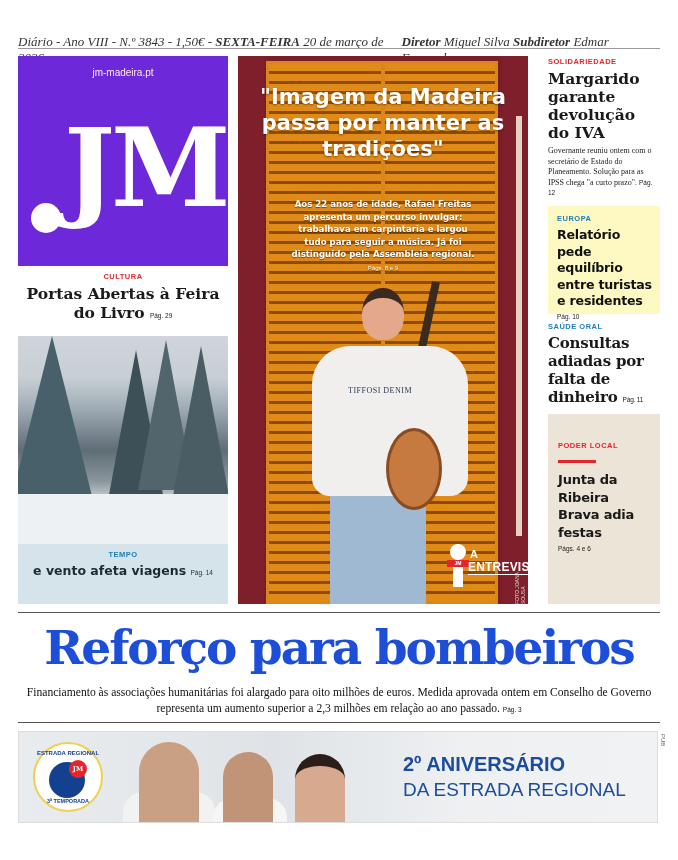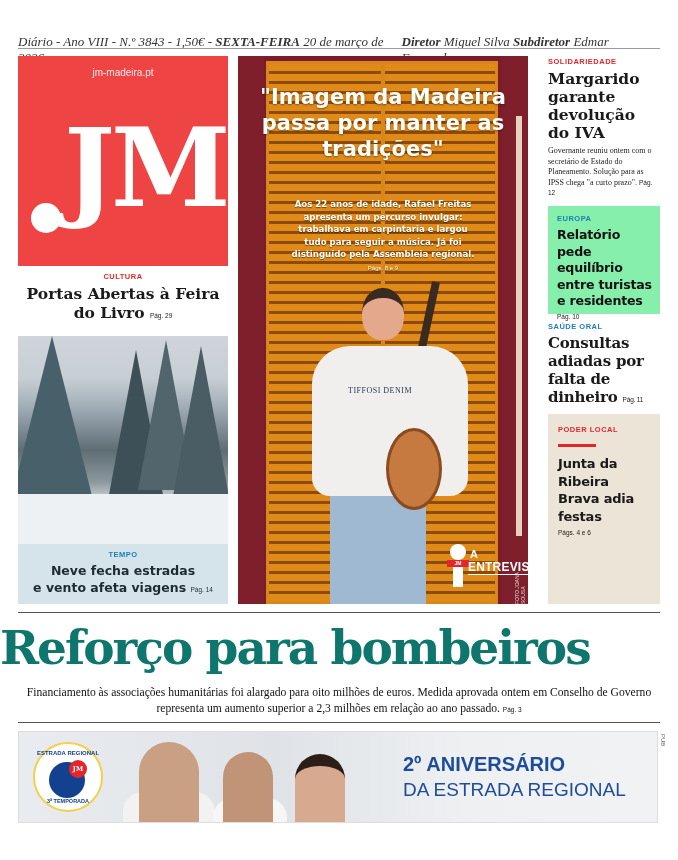--- a/index.html
+++ b/index.html
@@ -5,21 +5,21 @@
   * { box-sizing: border-box; margin: 0; padding: 0; }
   html, body { width: 678px; height: 860px; background: #ffffff; overflow: hidden; }
   body { position: relative; font-family: "DejaVu Serif", serif; color: #1a1a1a; }
 
   
   .meta { position: absolute; left: 18px; right: 18px; top: 34px; height: 12px; display: flex; justify-content: space-between; font-family: "Liberation Serif", serif; font-style: italic; font-size: 13px; color: #333; }
   .meta b { font-weight: bold; }
   .meta-rule { position: absolute; left: 18px; right: 18px; top: 48px; height: 1px; background: #9a9a9a; }
 
   
-  .masthead { position: absolute; left: 18px; top: 56px; width: 210px; height: 210px; background: #ef4444; }
+  .masthead { position: absolute; left: 18px; top: 56px; width: 210px; height: 210px; background: #6d28d9; }
   .masthead .url { position: absolute; top: 11px; left: 0; right: 0; text-align: center; font-family: "Liberation Sans", sans-serif; font-size: 10px; color: #ffe9e9; }
   .masthead .logo { position: absolute; left: 10px; top: 58px; font-family: "DejaVu Serif", serif; font-weight: bold; font-size: 108px; color: #ffffff; line-height: 1; letter-spacing: -4px; }
   .masthead .dot { position: absolute; left: 13px; top: 147px; width: 30px; height: 30px; border-radius: 50%; background: #fff; }
 
   
   .cultura { position: absolute; left: 18px; top: 272px; width: 210px; text-align: center; }
   .kicker { font-family: "Liberation Sans", sans-serif; font-size: 7.5px; font-weight: bold; letter-spacing: 0.5px; text-transform: uppercase; }
   .kicker.red { color: #e3262c; }
   .kicker.blue { color: #1c7fb7; }
   .cultura .headline { font-family: "DejaVu Serif", serif; font-weight: bold; font-size: 15.5px; line-height: 19px; margin-top: 3px; }
@@ -61,35 +61,35 @@
   .ent-a { position: absolute; left: 24px; top: 4px; font-family: "Liberation Sans", sans-serif; font-size: 11px; font-weight: bold; color: #fff; }
   .ent-word { position: absolute; left: 22px; top: 16px; font-family: "Liberation Sans", sans-serif; font-size: 12px; font-weight: bold; color: #fff; letter-spacing: 0.2px; border-bottom: 1px solid #fff; padding-right: 6px; }
   .photo-credit { position: absolute; right: 2px; top: 500px; writing-mode: vertical-rl; transform: rotate(180deg); font-family: "Liberation Sans", sans-serif; font-size: 5px; color: #ddd; }
 
   
   .rcol { position: absolute; left: 548px; width: 112px; }
   .solid { top: 57px; }
   .solid .headline { font-family: "DejaVu Serif", serif; font-weight: bold; font-size: 15.5px; line-height: 18px; margin-top: 4px; }
   .solid .body { font-family: "Liberation Serif", serif; font-size: 8px; line-height: 10.5px; margin-top: 4px; color: #222; }
 
-  .europa { top: 206px; height: 108px; background: #86efac; padding: 8px 8px 0 9px; }
+  .europa { top: 206px; height: 108px; background: #fef9c3; padding: 8px 8px 0 9px; }
   .europa .headline { font-family: "DejaVu Sans", sans-serif; font-weight: bold; font-size: 12.6px; line-height: 16.5px; margin-top: 4px; color: #111; letter-spacing: -0.2px; }
   .europa .pag { display: block; margin-top: 3px; }
 
   .saude { top: 322px; }
   .saude .headline { font-family: "DejaVu Serif", serif; font-weight: bold; font-size: 15px; line-height: 18px; margin-top: 3px; letter-spacing: -0.2px; }
 
-  .poder { top: 414px; height: 190px; background: #ece4d6; padding: 11px 8px 0 10px; }
+  .poder { top: 414px; height: 190px; background: #ece4d6; padding: 27px 8px 0 10px; }
   .poder .headline { font-family: "DejaVu Sans", sans-serif; font-weight: bold; font-size: 13px; line-height: 17.5px; margin-top: 4px; color: #1a1a1a; letter-spacing: -0.2px; }
   .poder .redbar { width: 38px; height: 3px; background: #e3262c; margin: 10px 0 8px; }
   .poder .pag { display: block; margin-top: 4px; }
 
   
   .rule-top { position: absolute; left: 18px; right: 18px; top: 612px; height: 1px; background: #555; }
-  .main-head { position: absolute; left: 0; right: 0; top: 618px; font-family: "DejaVu Serif", serif; font-weight: bold; font-size: 47px; line-height: 60px; letter-spacing: -2px; color: #0f766e; }
+  .main-head { position: absolute; left: 0; right: 0; top: 618px; text-align: center; font-family: "DejaVu Serif", serif; font-weight: bold; font-size: 47px; line-height: 60px; letter-spacing: -2px; color: #1d4ed8; }
   .main-sub { position: absolute; left: 18px; right: 18px; top: 685px; text-align: center; font-family: "Liberation Serif", serif; font-size: 11.6px; line-height: 15.5px; color: #111; }
   .rule-bot { position: absolute; left: 18px; right: 18px; top: 722px; height: 1px; background: #555; }
 
   
   .ad { position: absolute; left: 18px; top: 731px; width: 640px; height: 92px; background: linear-gradient(90deg, #e9ecef 0%, #dfe3e7 40%, #eef0f2 70%, #f1f2f4 100%); overflow: hidden; border: 1px solid #ddd; }
   .ad-badge { position: absolute; left: 14px; top: 10px; width: 70px; height: 70px; border-radius: 50%; background: #fff; border: 2px solid #f2d04b; }
   .ad-badge .road { position: absolute; left: 14px; top: 18px; width: 36px; height: 36px; border-radius: 50%; background: #13408f; }
   .ad-badge .jm { position: absolute; left: 34px; top: 16px; width: 18px; height: 18px; border-radius: 50%; background: #e3262c; color: #fff; font-size: 6.5px; font-weight: bold; text-align: center; line-height: 18px; font-family: "DejaVu Serif", serif; }
   .ad-badge .arc-top { position: absolute; left: 0; right: 0; top: 6px; text-align: center; font-family: "Liberation Sans", sans-serif; font-size: 6px; font-weight: bold; color: #13408f; }
   .ad-badge .arc-bot { position: absolute; left: 0; right: 0; bottom: 6px; text-align: center; font-family: "Liberation Sans", sans-serif; font-size: 5.5px; font-weight: bold; color: #13408f; }
@@ -133,21 +133,20 @@
 <div class="snow">
   <div class="tree" style="left:-6px; top:0; border-bottom-color:#47606a; border-left-width:40px; border-right-width:40px; border-bottom-width:160px;"></div>
   <div class="tree" style="left:90px; top:14px;"></div>
   <div class="tree" style="left:120px; top:4px; border-bottom-color:#52646c;"></div>
   <div class="tree" style="left:155px; top:10px; border-bottom-color:#4a5c64;"></div>
   <div class="ground"></div>
 </div>
 <div class="tempo">
   <div class="kicker blue">TEMPO</div>
   <div class="headline">
-    <div>Neve fecha estradas</div>
     <div><span>e vento afeta viagens</span> <span class="pag">Pág. 14</span></div>
   </div>
 </div>
 
 <div class="feature">
   <div class="wall-l"></div>
   <div class="wall-r"></div>
   <div class="pilaster"></div>
   <div class="shutters"></div>
   <div class="split"></div>

